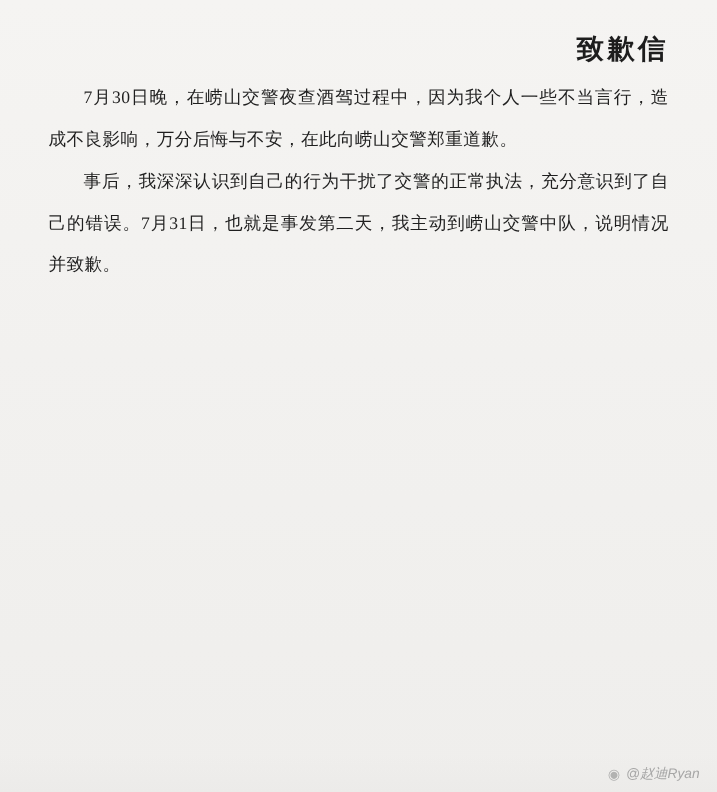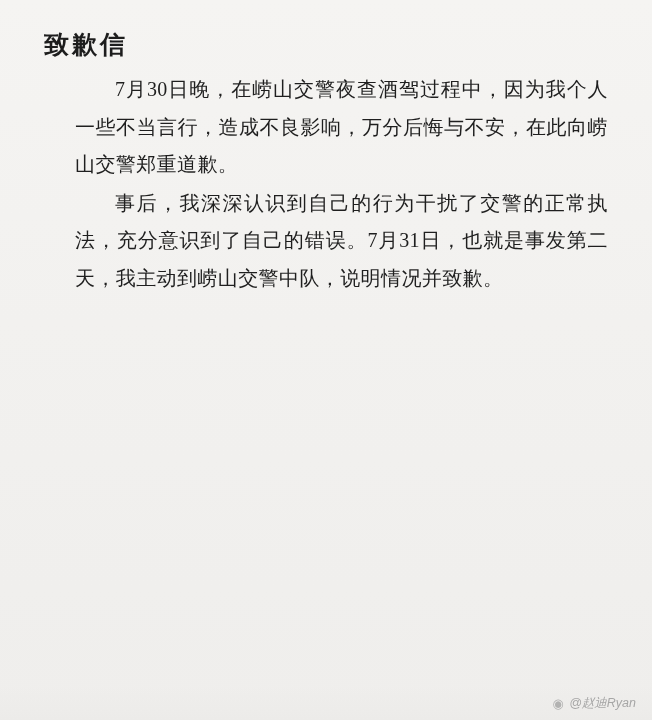--- a/index.html
+++ b/index.html
@@ -17,36 +17,35 @@
   .page {
     position: absolute;
     left: 0; top: 0;
     width: 652px;
     height: 720px;
     background: linear-gradient(180deg, #f5f4f2 0%, #f2f1ef 45%, #efeeec 100%);
     box-sizing: border-box;
     padding: 22px 44px 10px 44px;
   }
   .doc-title {
-    text-align: left;
+    text-align: right;
     font-size: 25px;
     font-weight: bold;
     letter-spacing: 3px;
     color: #1d1d1d;
     margin: 6px 0 10px 0;
     font-family: "Liberation Serif", "DejaVu Serif", serif;
   }
   .body-text {
-    font-size: 20px;
+    font-size: 16px;
     line-height: 37.5px;
     color: #1f1f1f;
     text-align: justify;
     text-justify: inter-ideograph;
     letter-spacing: 0.4px;
-    margin-left: 31px;
   }
   .para {
     margin: 0 0 1px 0;
     text-indent: 2em;
   }
   .watermark {
     position: absolute;
     right: 16px;
     bottom: 8px;
     display: flex;

